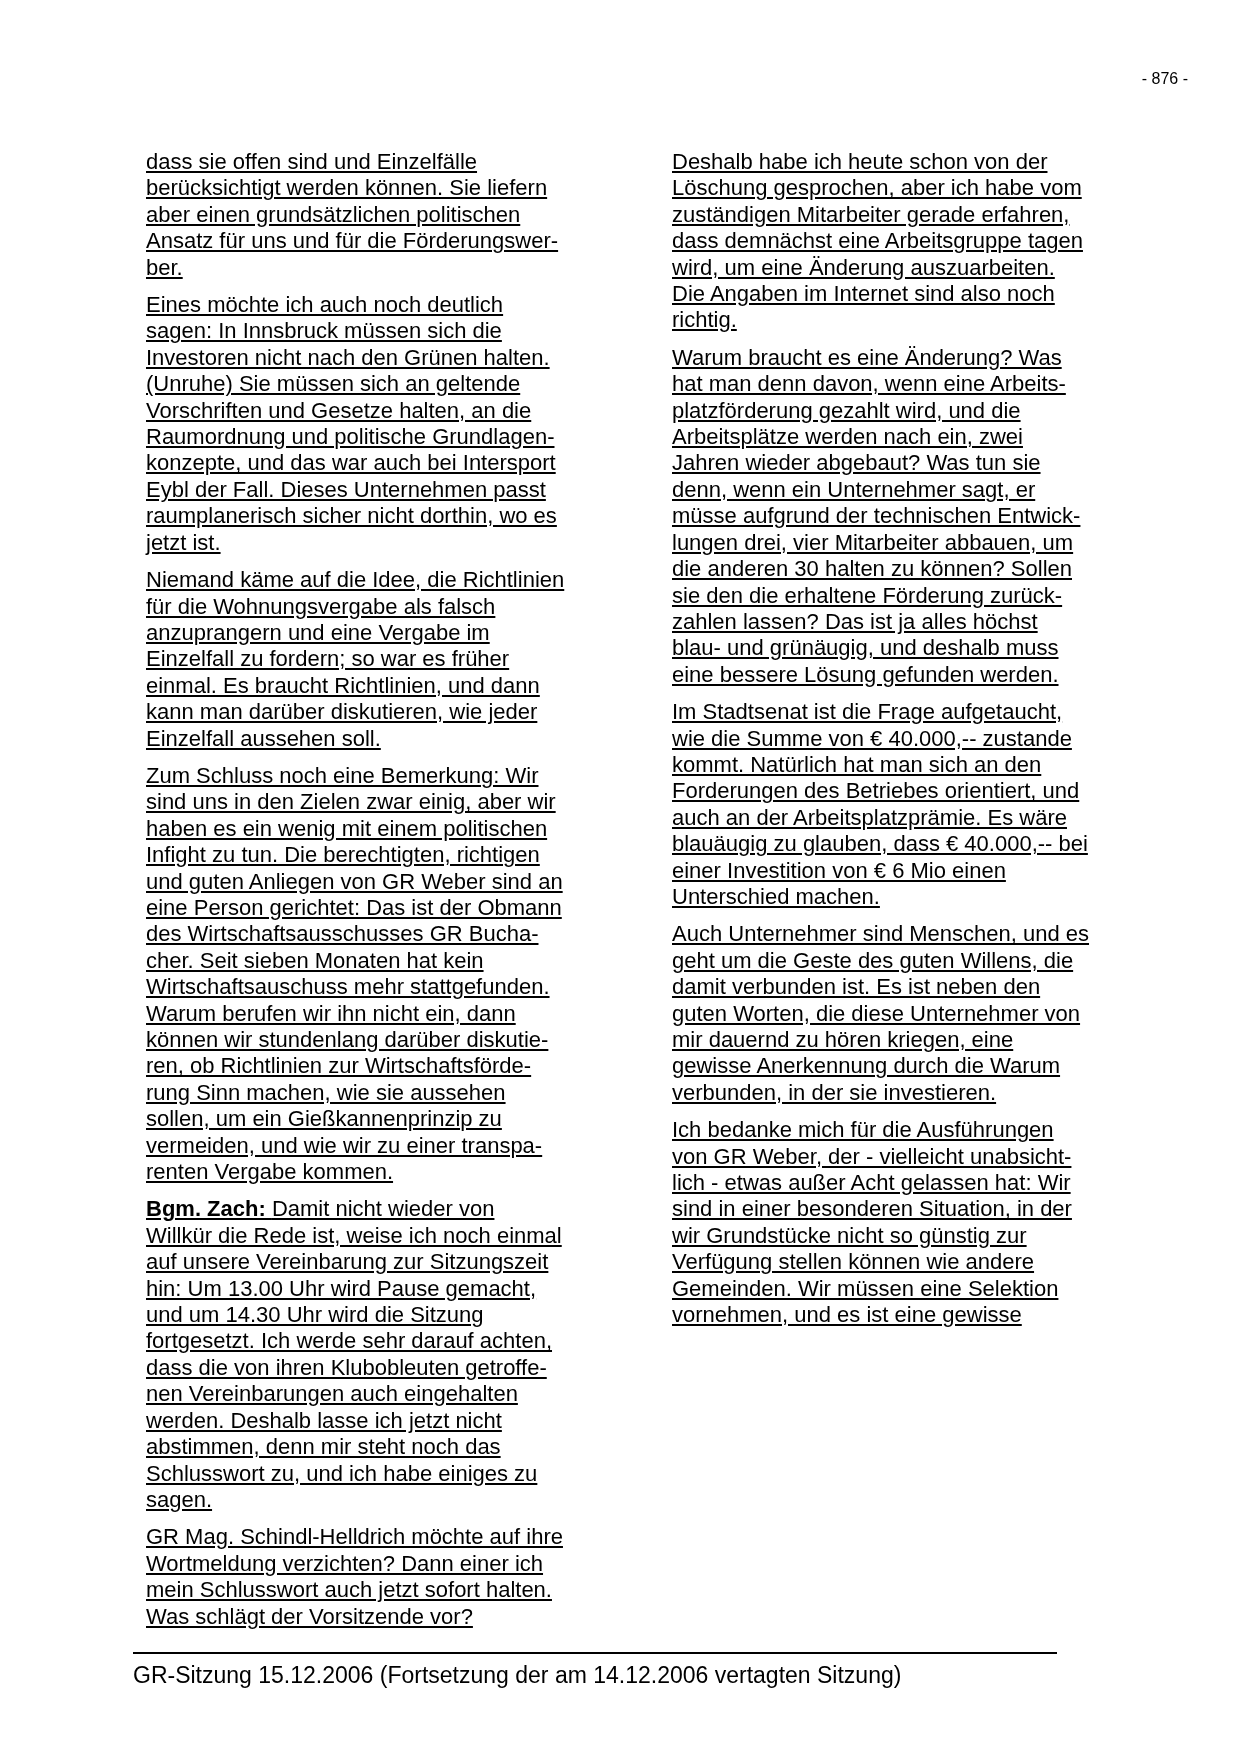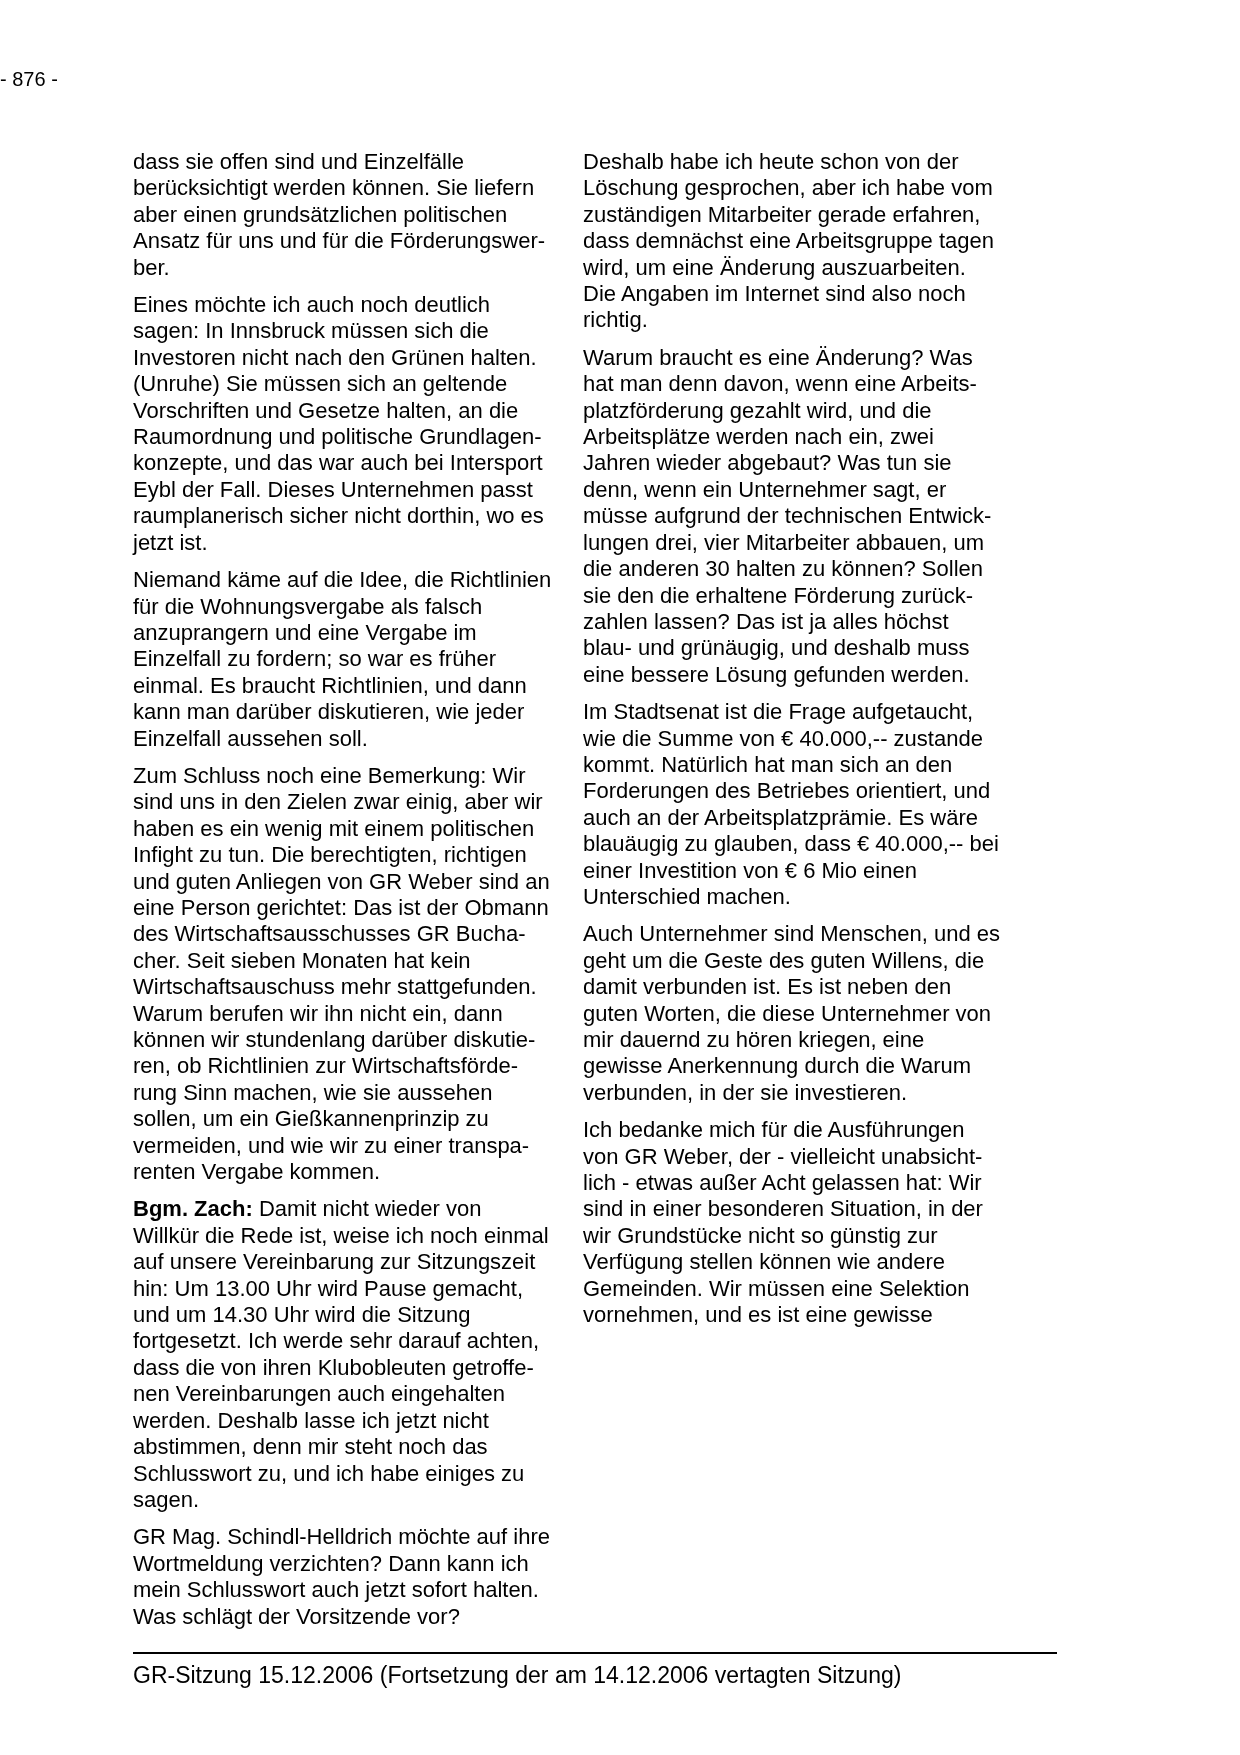--- a/index.html
+++ b/index.html
@@ -7,27 +7,29 @@
     width: 1240px; height: 1755px;
     background: #ffffff;
     color: #000000;
     font-family: "Liberation Sans", "DejaVu Sans", sans-serif;
     position: relative;
     overflow: hidden;
   }
   .page-number {
     position: absolute;
     top: 66px; left: 0; width: 1188px;
-    text-align: left;
-    font-size: 20px; line-height: 26px;
+    text-align: right;
+    font-size: 16px; line-height: 26px;
   }
   .columns {
     position: absolute;
-    top: 149px; left: 133px;
+    top: 149px; left: 146px;
     display: flex;
+    gap: 76px;
+    text-decoration: underline;
   }
   .col { width: 450px; }
   .para {
     margin: 0 0 11px 0;
     font-size: 22px;
     line-height: 26.4px;
   }
   .speaker { font-weight: bold; }
   .lines { white-space: pre; }
   .footer-rule {
@@ -94,21 +96,21 @@
 hin: Um 13.00 Uhr wird Pause gemacht,
 und um 14.30 Uhr wird die Sitzung
 fortgesetzt. Ich werde sehr darauf achten,
 dass die von ihren Klubobleuten getroffe-
 nen Vereinbarungen auch eingehalten
 werden. Deshalb lasse ich jetzt nicht
 abstimmen, denn mir steht noch das
 Schlusswort zu, und ich habe einiges zu
 sagen.</span></p>
     <p class="para"><span class="lines">GR Mag. Schindl-Helldrich möchte auf ihre
-Wortmeldung verzichten? Dann kann ich
+Wortmeldung verzichten? Dann einer ich
 mein Schlusswort auch jetzt sofort halten.
 Was schlägt der Vorsitzende vor?</span></p>
   </div>
   <div class="col">
     <p class="para"><span class="lines">Deshalb habe ich heute schon von der
 Löschung gesprochen, aber ich habe vom
 zuständigen Mitarbeiter gerade erfahren,
 dass demnächst eine Arbeitsgruppe tagen
 wird, um eine Änderung auszuarbeiten.
 Die Angaben im Internet sind also noch

